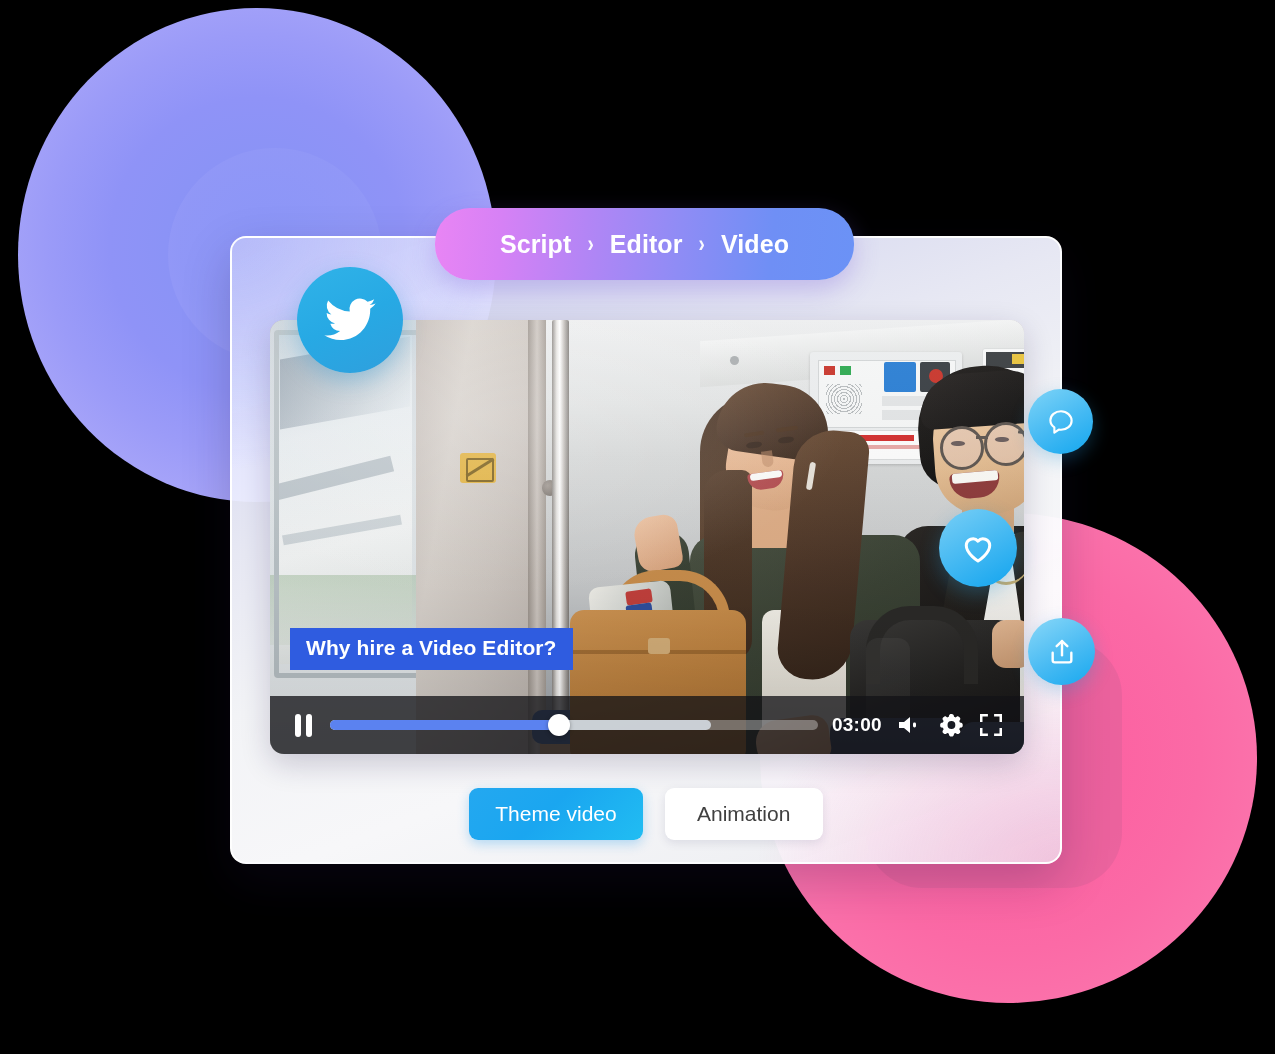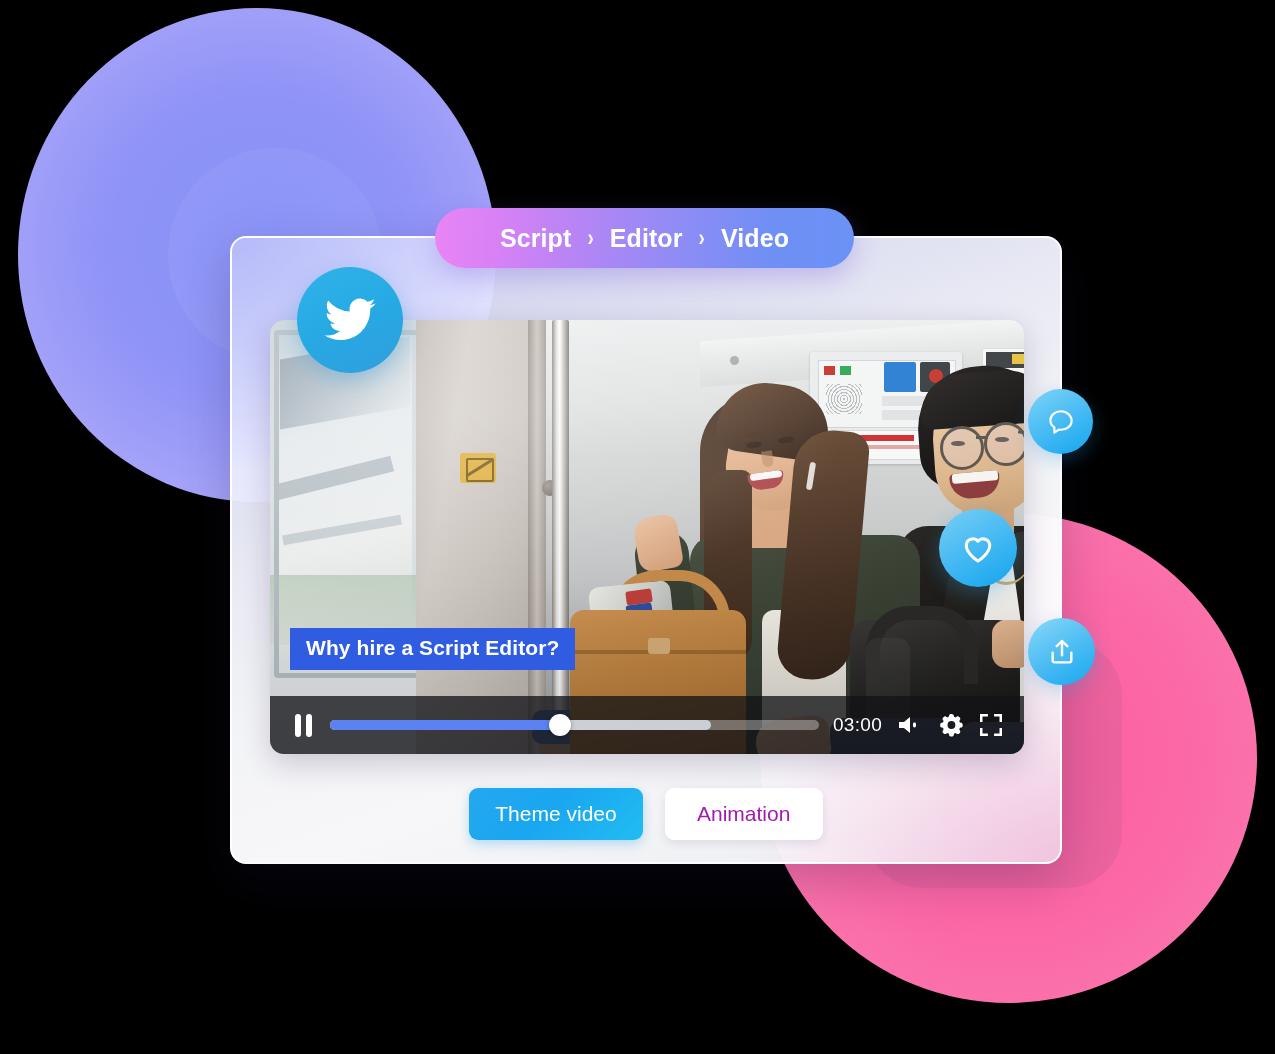--- a/index.html
+++ b/index.html
@@ -107,21 +107,21 @@
       radial-gradient(ellipse 380px 330px at 0% 0%, rgba(140,150,246,.42) 0%, rgba(140,150,246,0) 70%);
     pointer-events: none;
   }
 
   
   #breadcrumb-pill {
     position: absolute;
     left: 435px;
     top: 208px;
     width: 419px;
-    height: 60px;
+    height: 72px;
     border-radius: 35px;
     background: linear-gradient(95deg,
       #e985f4 0%,
       #d681f5 16%,
       #b385f5 36%,
       #8f8cf5 58%,
       #6f8ff5 80%,
       #6b92f6 100%);
     display: flex;
     align-items: center;
@@ -578,21 +578,21 @@
     margin-left: -11px;
     transform: translateY(-50%);
     border-radius: 50%;
     background: #ffffff;
     box-shadow: 0 1px 4px rgba(0,0,0,.35);
     cursor: grab;
   }
   #time-display {
     color: #ffffff;
     font-size: 19px;
-    font-weight: normal;
+    font-weight: bold;
     letter-spacing: .3px;
     flex: 0 0 auto;
   }
   .ctrl-icon { flex: 0 0 auto; display: flex; align-items: center; cursor: pointer; }
 
   
   #mode-buttons {
     position: absolute;
     left: 0; right: 0;
     bottom: 22px;
@@ -613,21 +613,21 @@
     box-sizing: border-box;
     padding: 0 26px;
   }
   #mode-live {
     background: linear-gradient(135deg,#24a8f0 0%,#1aa6f0 45%,#21bdf2 100%);
     color: #ffffff;
     box-shadow: 0 4px 12px rgba(26,150,235,.30);
   }
   #mode-animation {
     background: #ffffff;
-    color: #a21caf;
+    color: #404040;
     box-shadow: 0 3px 10px rgba(60,60,110,.12);
   }
 
   
   .bubble {
     position: absolute;
     border-radius: 50%;
     display: flex;
     align-items: center;
     justify-content: center;
@@ -786,21 +786,21 @@
         <div class="sc" id="bag-scarf-red"></div>
         <div class="sc" id="bag-scarf-blue"></div>
         <div class="sc" id="bag-body"></div>
         <div class="sc" id="bag-flapline"></div>
         <div class="sc" id="bag-clasp"></div>
 
         <div id="sc-grade"></div>
       </div>
 
       <div id="captions">
-        <div class="caption-line">Why hire a Script Editor?</div>
+        <div class="caption-line">Why hire a Video Editor?</div>
       </div>
 
       <div id="control-bar">
 
         <div id="play-pause-button">
           <div class="pause-bar"></div>
           <div class="pause-bar"></div>
         </div>
 
         <div id="progress-track">

